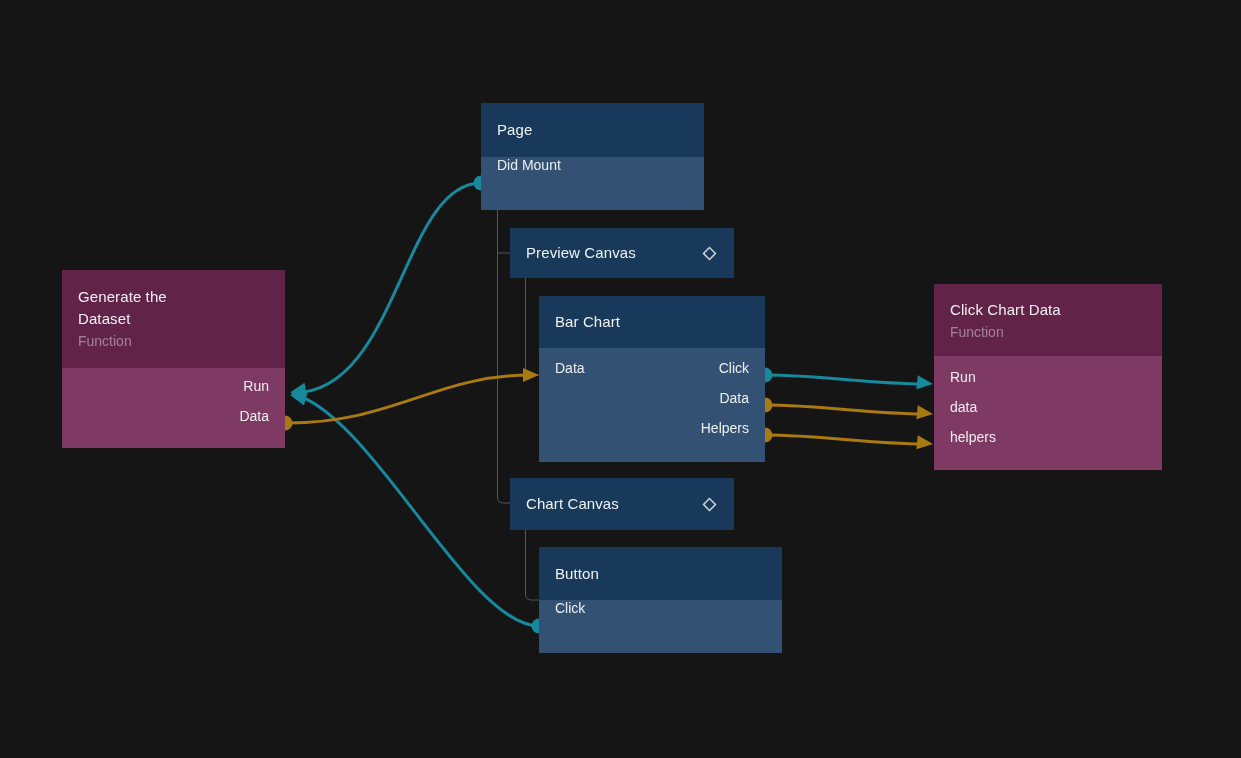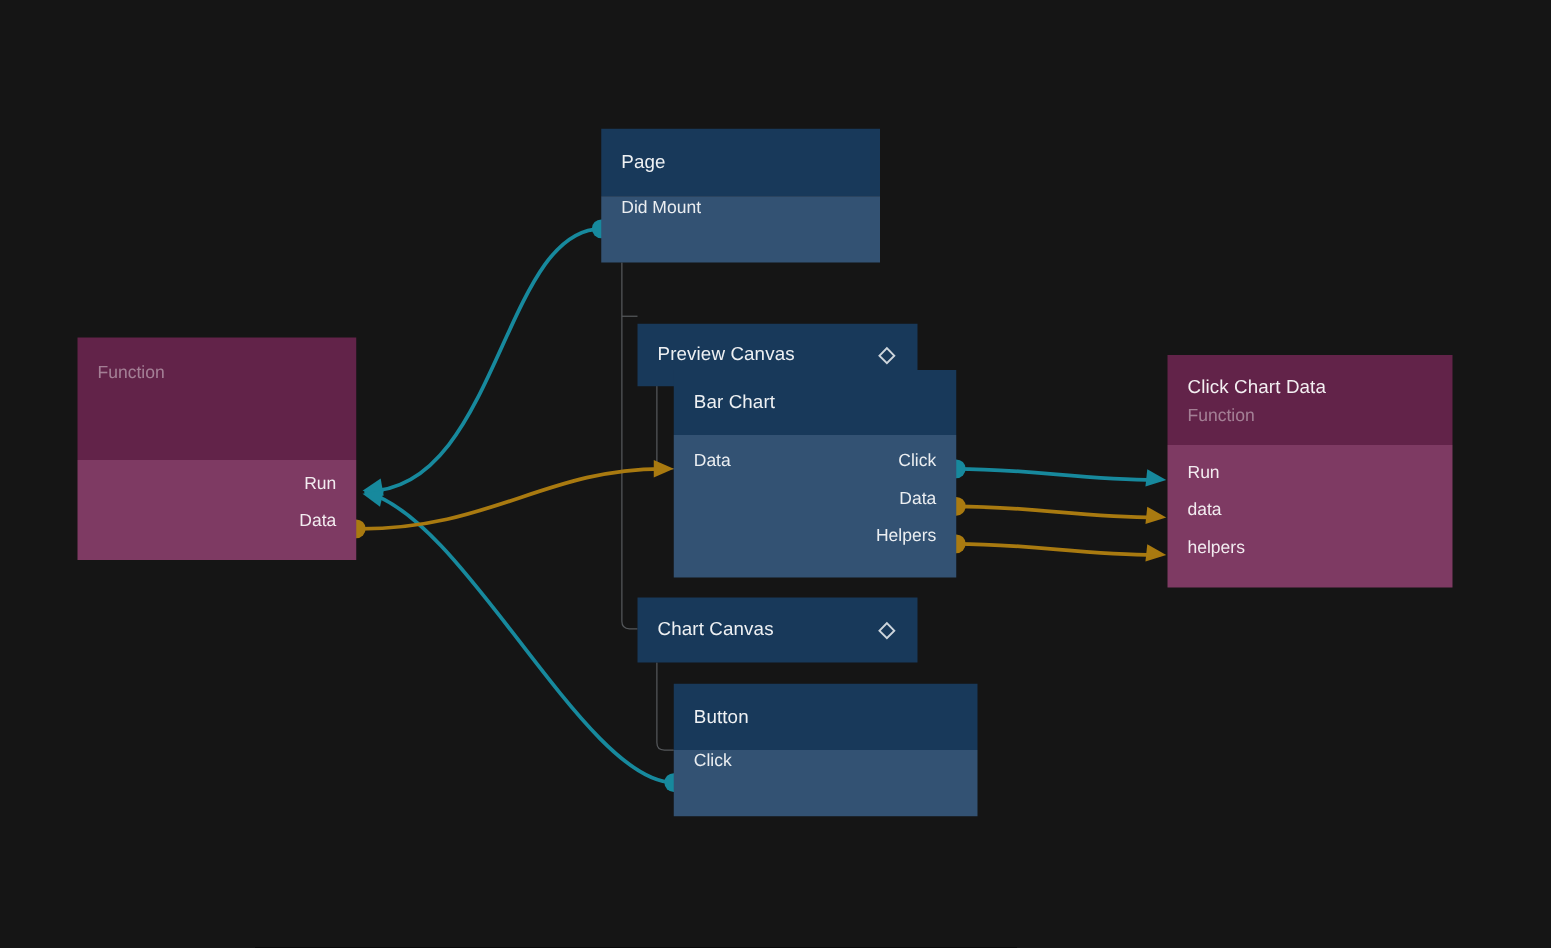--- a/index.html
+++ b/index.html
@@ -87,20 +87,21 @@
       <circle fill="var(--orange)" cx="285" cy="423" r="7.5"></circle>
       <circle fill="var(--teal)" cx="765" cy="375" r="7.5"></circle>
       <circle fill="var(--orange)" cx="765" cy="405" r="7.5"></circle>
       <circle fill="var(--orange)" cx="765" cy="435" r="7.5"></circle>
       <circle fill="var(--teal)" cx="539" cy="626" r="7.5"></circle>
     </g>
   </svg>
 
   <div class="node" style="left:62px;top:270px;width:223px;">
     <div class="hdr hdr-purple" style="height:98px;padding-top:16px;">
+      <div class="title" style="width:130px;">Generate the Dataset</div>
       <div class="subtitle">Function</div>
     </div>
     <div class="body body-purple" style="height:80px;padding-top:10px;">
       <div class="prow right">
           <span class="plabel">Run</span>
         </div>
       <div class="prow right">
           <span class="plabel">Data</span>
         </div>
     </div>
@@ -110,21 +111,21 @@
     <div class="hdr hdr-blue single" style="height:54px;">
       <div class="title">Page</div>
     </div>
     <div class="body body-blue">
       <div class="prow" style="height:53px;">
           <span class="plabel">Did Mount</span>
         </div>
     </div>
   </div>
 
-  <div class="node" style="left:510px;top:228px;width:224px;margin-top:31px;">
+  <div class="node" style="left:510px;top:228px;width:224px;">
     <div class="hdr hdr-blue single" style="height:50px;">
       <div class="title">Preview Canvas</div>
       <span class="diamond-wrap">
         <svg width="17" height="17" viewBox="0 0 17 17">
             <rect x="4.3" y="4.3" width="8.4" height="8.4" fill="none" stroke="var(--icon-stroke,#cdd5dc)" stroke-width="1.5" transform="rotate(45 8.5 8.5)"></rect>
           </svg>
       </span>
     </div>
   </div>
 

